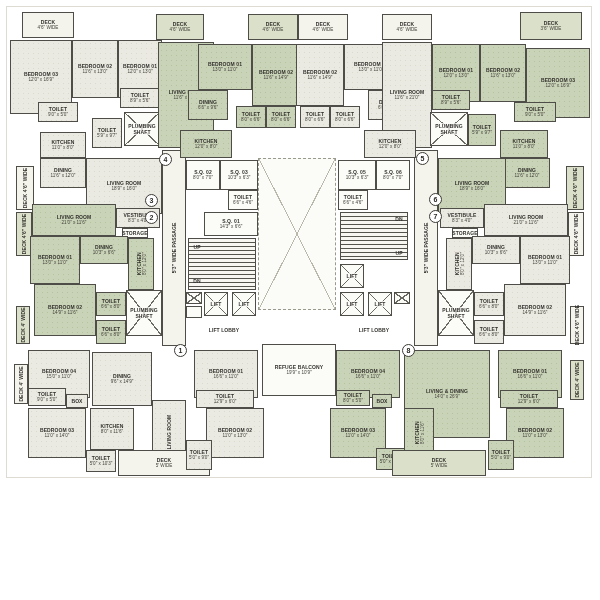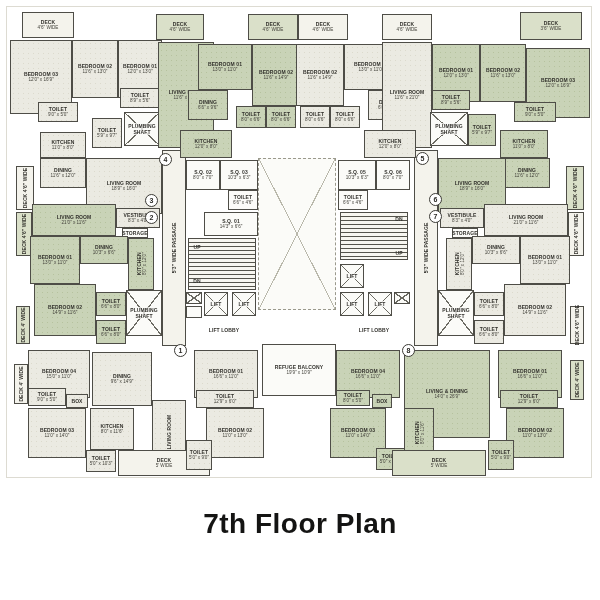--- a/index.html
+++ b/index.html
@@ -702,14 +702,13 @@
   <div id="markers-layer">
       <div class="marker" style="left: 181px; top: 351px;">1</div>
       <div class="marker" style="left: 152px; top: 218px;">2</div>
       <div class="marker" style="left: 152px; top: 201px;">3</div>
       <div class="marker" style="left: 166px; top: 160px;">4</div>
       <div class="marker" style="left: 423px; top: 159px;">5</div>
       <div class="marker" style="left: 436px; top: 200px;">6</div>
       <div class="marker" style="left: 436px; top: 217px;">7</div>
       <div class="marker" style="left: 409px; top: 351px;">8</div>
     </div>
-  <div class="title">7th Floor Plan</div>
 </div>
 
 </body></html>

